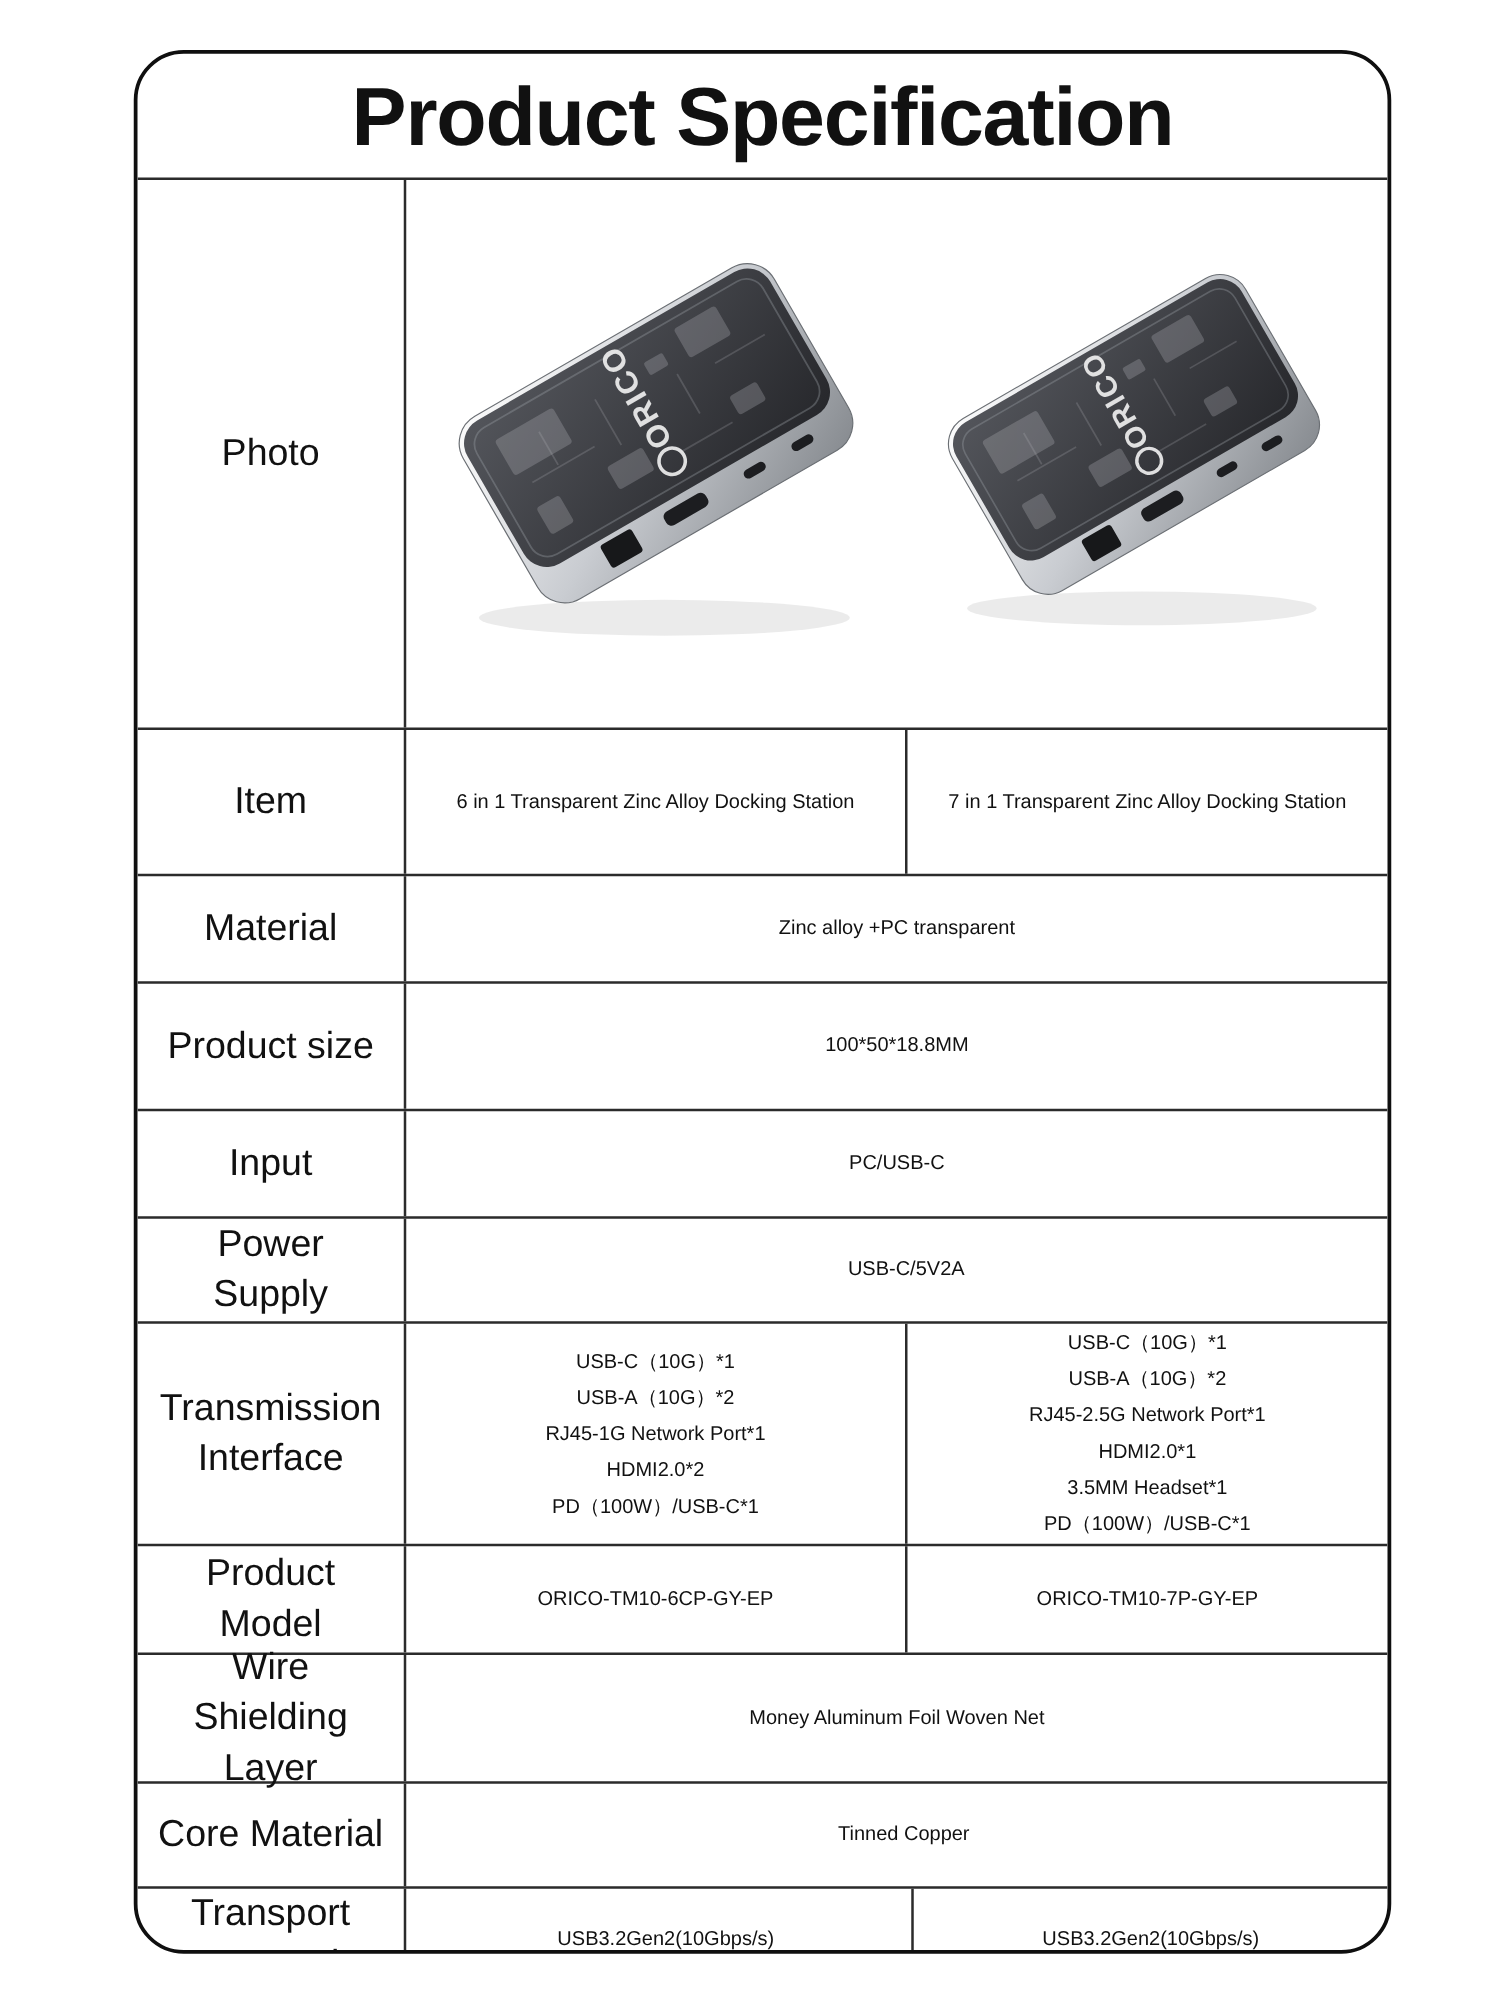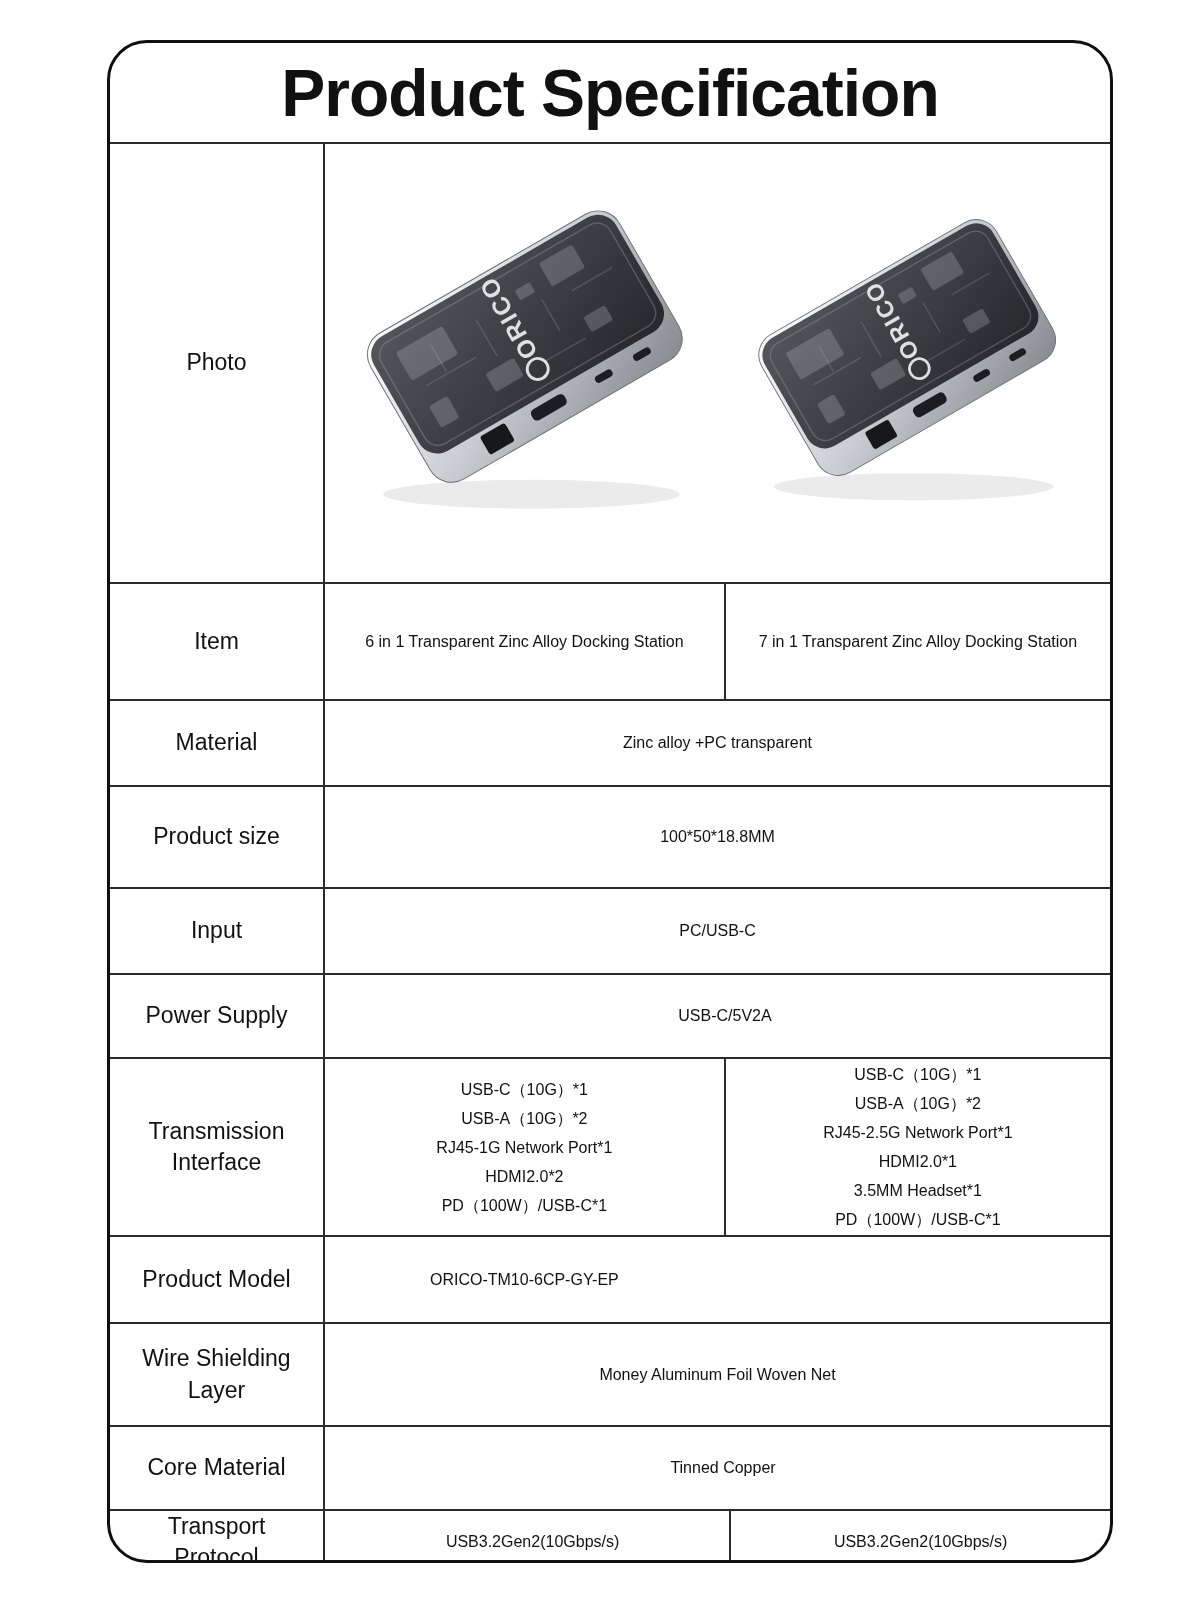--- a/index.html
+++ b/index.html
@@ -13,21 +13,21 @@
     position:absolute;left:107px;top:40px;width:1006px;height:1523px;
     border:3px solid #0f0f0f;border-radius:40px;overflow:hidden;
     display:flex;flex-direction:column;background:#fff;
   }
   .row{display:flex;border-bottom:2px solid var(--line);flex:0 0 auto;}
   .row:last-child{border-bottom:none;flex:1 1 auto;gap:11px;}
   .title-row{height:101px;align-items:center;justify-content:center;}
   .title-text{font-size:66px;font-weight:900;letter-spacing:-1px;}
   .label-cell{
     width:215px;flex:0 0 215px;display:flex;align-items:center;justify-content:center;
-    text-align:center;border-right:2px solid var(--line);font-size:23px;
+    text-align:center;border-right:2px solid var(--line);font-size:30px;
     padding:0 14px;line-height:1.35;
   }
   .data-area{flex:1 1 auto;display:flex;}
   .cell{
     flex:1 1 auto;display:flex;flex-direction:column;align-items:center;justify-content:center;
     text-align:center;font-size:16px;line-height:1.35;padding:0 26px;
   }
   .c1{flex:0 0 50.8%;}
   .c2{border-left:2px solid var(--line);}
   .r-photo{height:440px;}
@@ -191,20 +191,23 @@
       </div>
     </div>
   </div>
 
   <div class="row r-model">
     <div class="label-cell">Product Model</div>
     <div class="data-area">
       <div class="cell c1">
         <span>ORICO-TM10-6CP-GY-EP</span>
       </div>
+      <div class="cell c2">
+        <span>ORICO-TM10-7P-GY-EP</span>
+      </div>
     </div>
   </div>
 
   <div class="row r-wire">
     <div class="label-cell">Wire Shielding Layer</div>
     <div class="data-area">
       <div class="cell">
         <span>Money Aluminum Foil Woven Net</span>
       </div>
     </div>

